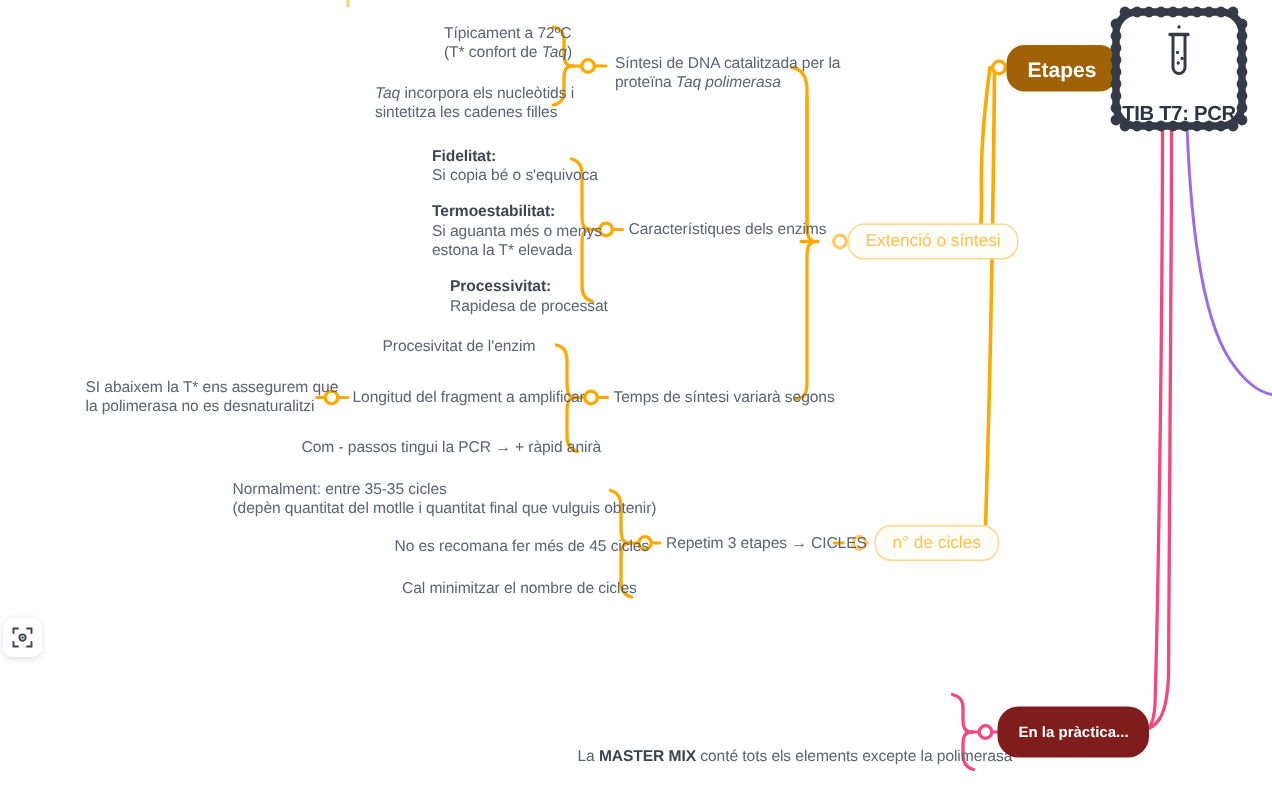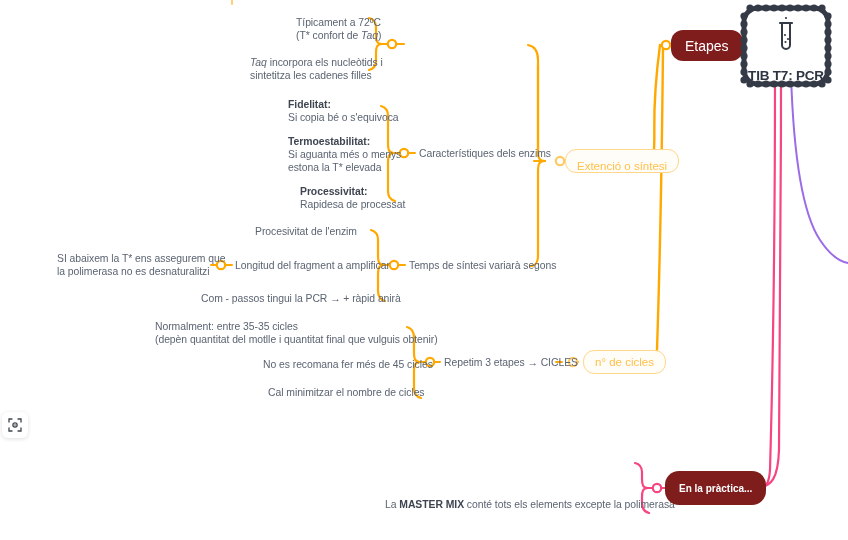--- a/index.html
+++ b/index.html
@@ -41,23 +41,23 @@
 
   .node {
     position: absolute;
     display: flex;
     align-items: center;
     justify-content: center;
     box-sizing: border-box;
     white-space: nowrap;
   }
   .node-solid-orange {
-    background: #7f1d1d;
+    background: #a16207;
     color: #ffffff;
-    font-weight: normal;
+    font-weight: bold;
     font-size: 14px;
     border-radius: 12px;
     padding: 0 14px;
   }
   .node-ghost-orange {
     background: #fffdf7;
     color: #FFC04D;
     font-size: 11.5px;
     border: 1.6px solid #FFD78A;
     border-radius: 11px;
@@ -214,20 +214,22 @@
   </svg>
 
   <div class="cut-top">&nbsp;</div>
 
   <div class="leaf" style="left:296px; top:16px;"><span>Típicament a 72ºC</span>
 <span><span>(T</span><span>* confort de </span><i>Taq</i><span>)</span></span></div>
 
   <div class="leaf" style="left:250px; top:56px;"><span><i>Taq</i><span> incorpora els nucleòtids i</span></span>
 <span>sintetitza les cadenes filles</span></div>
 
+  <div class="leaf" style="left:410px; top:36px;"><span>Síntesi de DNA catalitzada per la</span>
+<span><span>proteïna </span><i>Taq polimerasa</i></span></div>
 
   <div class="leaf" style="left:288px; top:135px;"><span class="hd">Termoestabilitat:</span>
 <span>Si aguanta més o menys</span>
 <span>estona la T* elevada</span></div>
 
   <div class="leaf" style="left:288px; top:98px;"><span class="hd">Fidelitat:</span>
 <span>Si copia bé o s'equivoca</span></div>
 
   <div class="leaf" style="left:300px; top:185px;"><span class="hd">Processivitat:</span>
 <span>Rapidesa de processat</span></div>
@@ -254,21 +256,21 @@
 
   <div class="leaf" style="left:444px; top:356px;">Repetim 3 etapes → CICLES</div>
 
 
   <div class="leaf" style="left:385px; top:498px;"><span>La </span><b>MASTER MIX</b><span> conté tots els elements excepte la polimerasa</span></div>
 
   <div class="node node-solid-orange" style="left:671px; top:30px; height:31px;">
     <span>Etapes</span>
   </div>
 
-  <div class="node node-ghost-orange" style="left:565px; top:149px; height:24px;align-items:flex-end;">
+  <div class="node node-ghost-orange" style="left:565px; top:149px; height:24px;">
     <span>Extenció o síntesi</span>
   </div>
 
   <div class="node node-ghost-orange" style="left:583px; top:350px; height:24px;">
     <span>n° de cicles</span>
   </div>
 
   <div class="node node-pink" style="left:665px; top:471px; height:34px;">
     <span>En la pràctica...</span>
   </div>

